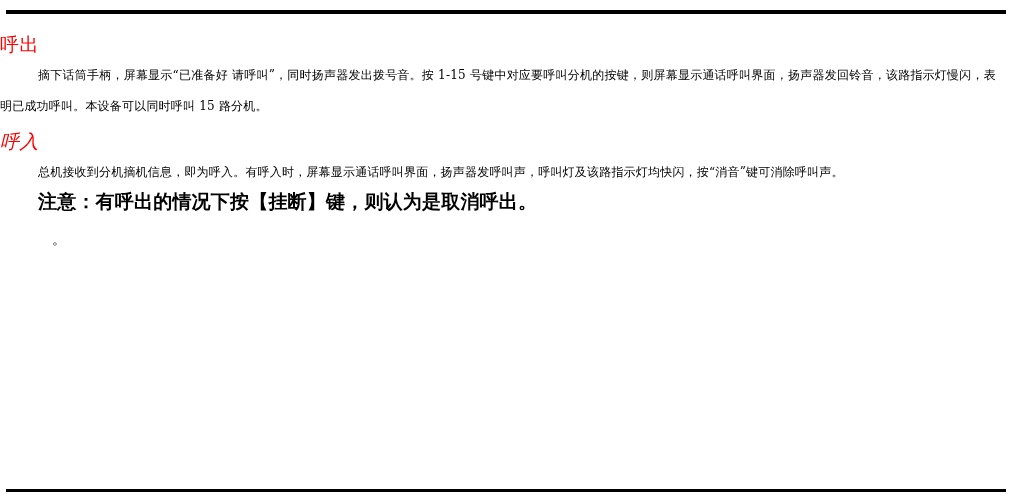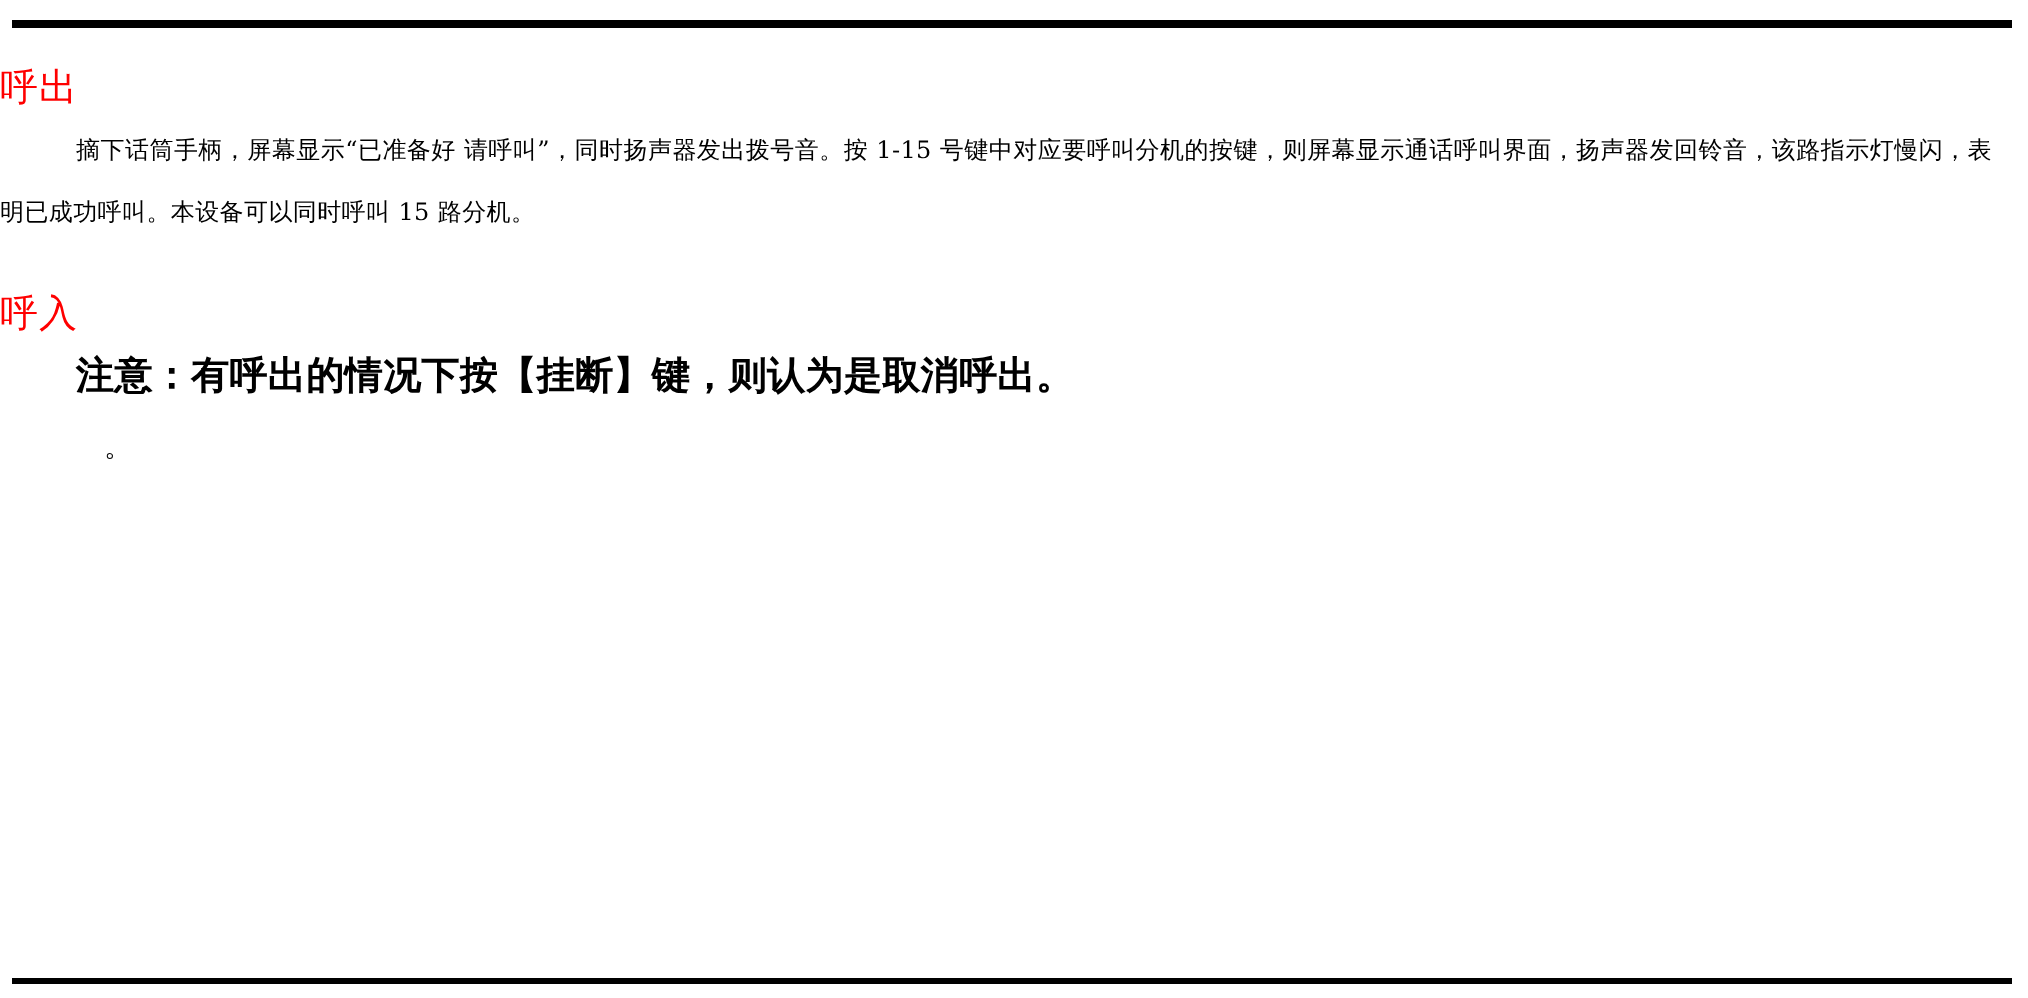--- a/index.html
+++ b/index.html
@@ -36,37 +36,39 @@
   }
   .heading {
     color: #ff0000;
     font-size: 19px;
     line-height: 28px;
     font-family: "DejaVu Sans", "Liberation Sans", sans-serif;
     margin: 0 0 2px 0;
     letter-spacing: 0.5px;
   }
   .heading.second {
-    margin-top: 21px;
+    margin-top: 5px;
+    font-style: italic;
   }
   p.para {
     margin: 0;
     font-size: 12px;
     line-height: 31px;
     text-align: justify;
     text-indent: 38px;
     letter-spacing: 0.2px;
   }
   p.note {
     margin: 0;
     font-size: 19px;
     line-height: 31px;
     text-indent: 38px;
     font-weight: bold;
     letter-spacing: 0.2px;
+    font-family: Liberation Mono, monospace;
   }
   .dot-line {
     margin: 0;
     font-size: 14px;
     line-height: 24px;
     text-indent: 52px;
     padding-top: 8px;
   }
   .bottom-rule {
     position: absolute;
@@ -85,20 +87,21 @@
   <div class="top-rule"></div>
 
   <div class="content">
 
     <div class="heading">呼出</div>
 
     <p class="para">摘下话筒手柄，屏幕显示“已准备好 请呼叫”，同时扬声器发出拨号音。按 1-15 号键中对应要呼叫分机的按键，则屏幕显示通话呼叫界面，扬声器发回铃音，该路指示灯慢闪，表明已成功呼叫。本设备可以同时呼叫 15 路分机。</p>
 
     <div class="heading second">呼入</div>
 
+    <p class="para">总机接收到分机摘机信息，即为呼入。有呼入时，屏幕显示通话呼叫界面，扬声器发呼叫声，呼叫灯及该路指示灯均快闪，按“消音”键可消除呼叫声。</p>
 
     <p class="note">注意：有呼出的情况下按【挂断】键，则认为是取消呼出。</p>
 
     <p class="dot-line">。</p>
 
   </div>
 
   <div class="bottom-rule"></div>
 
 </div>

